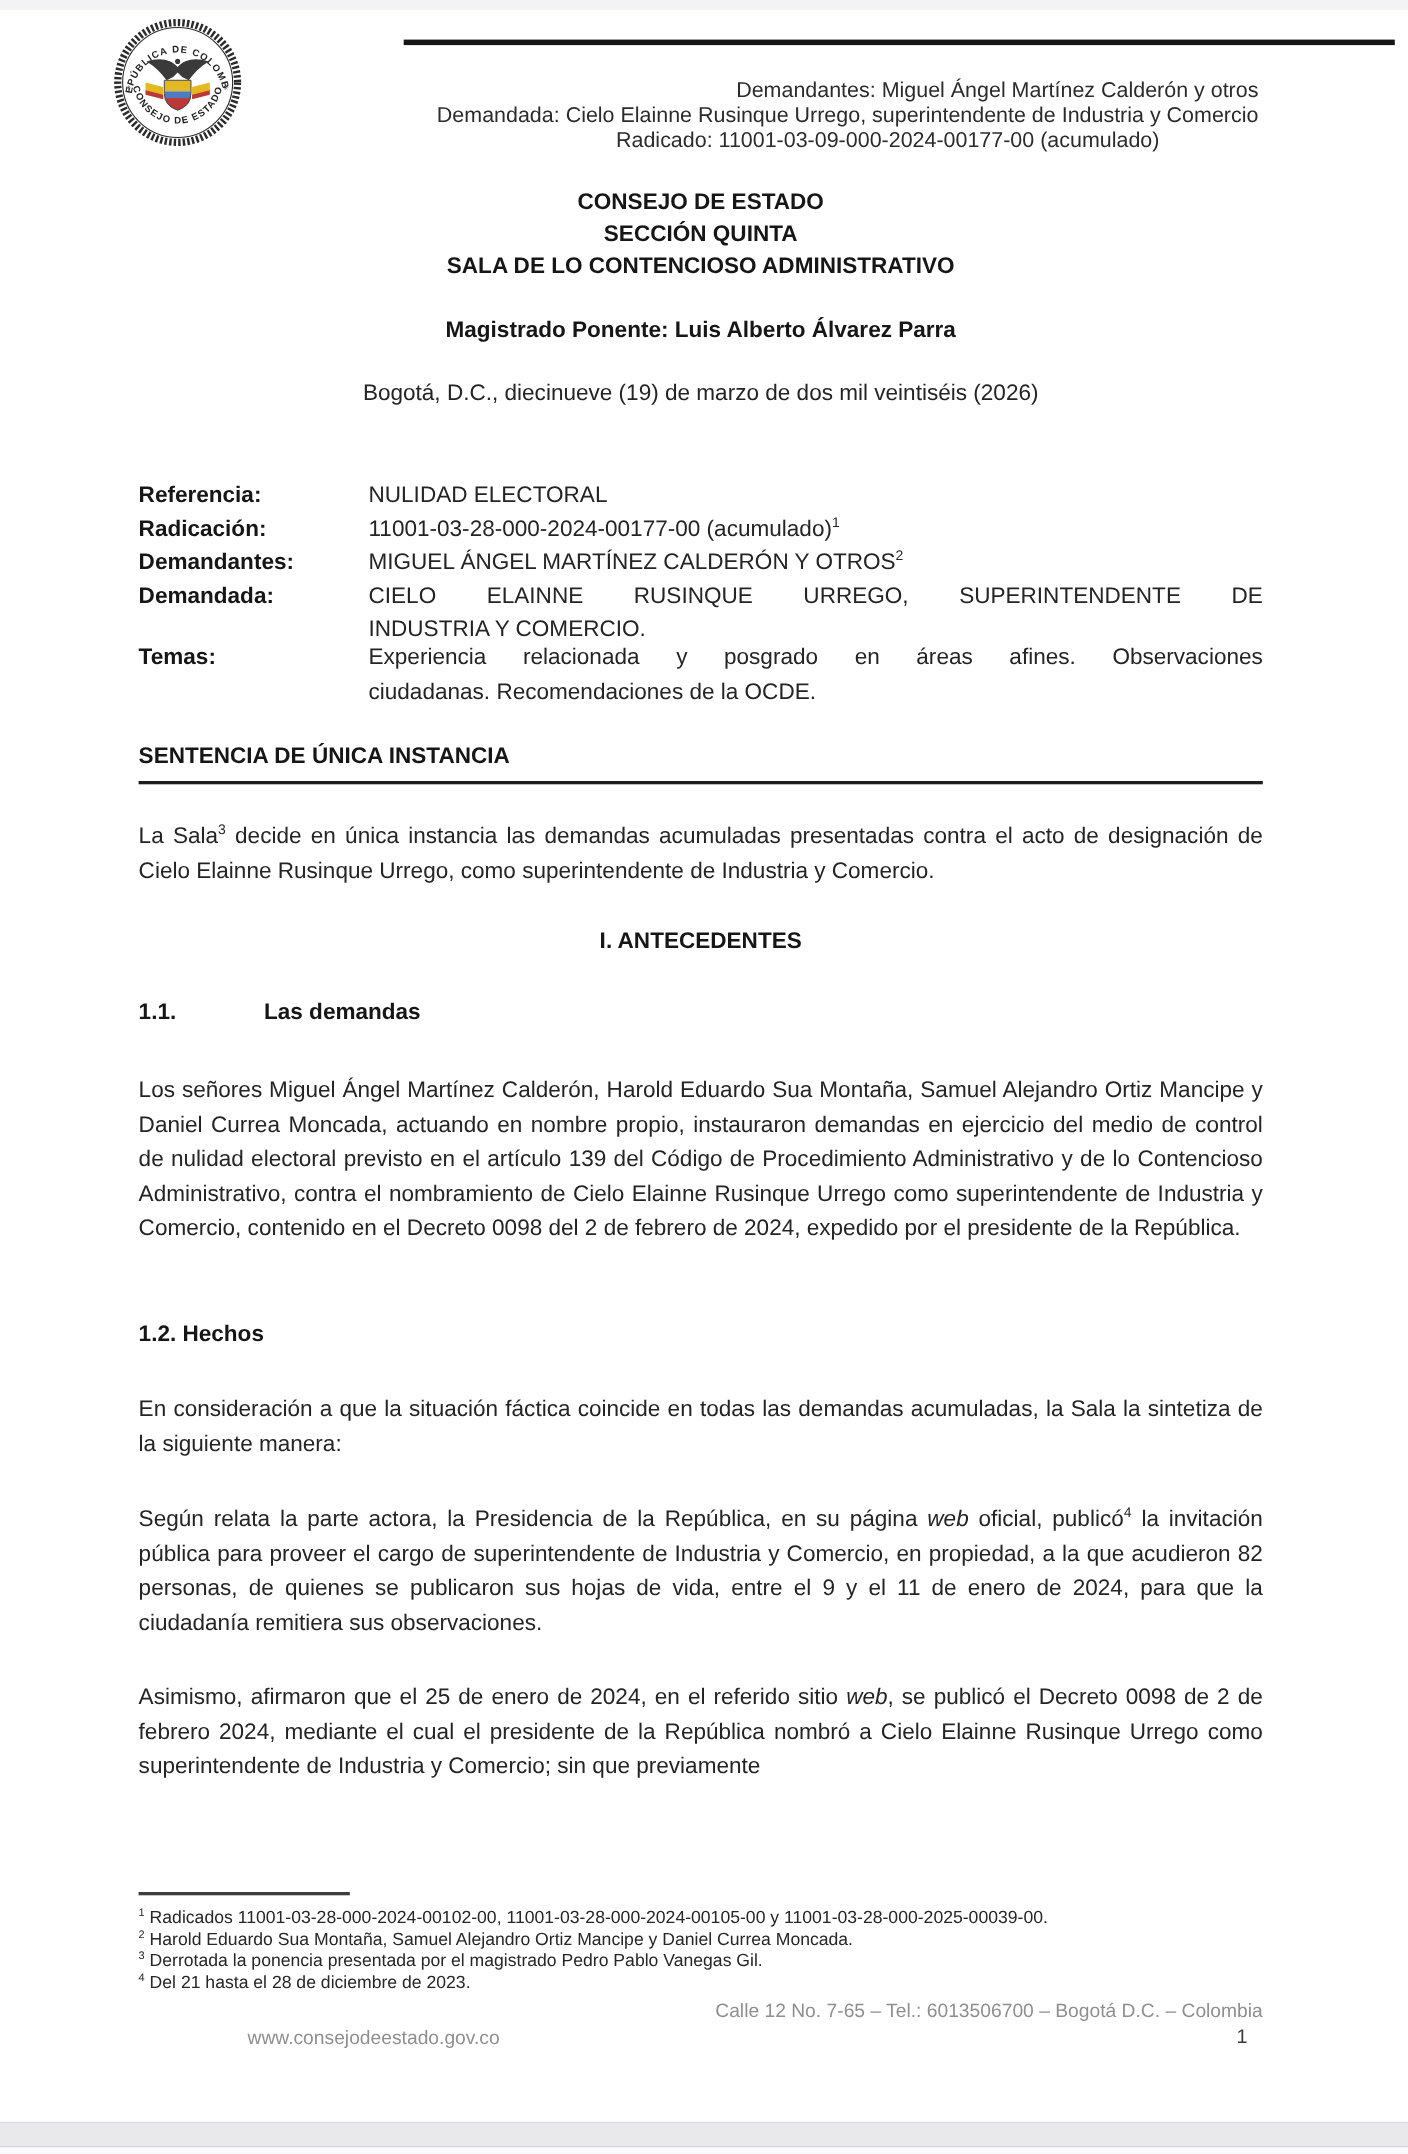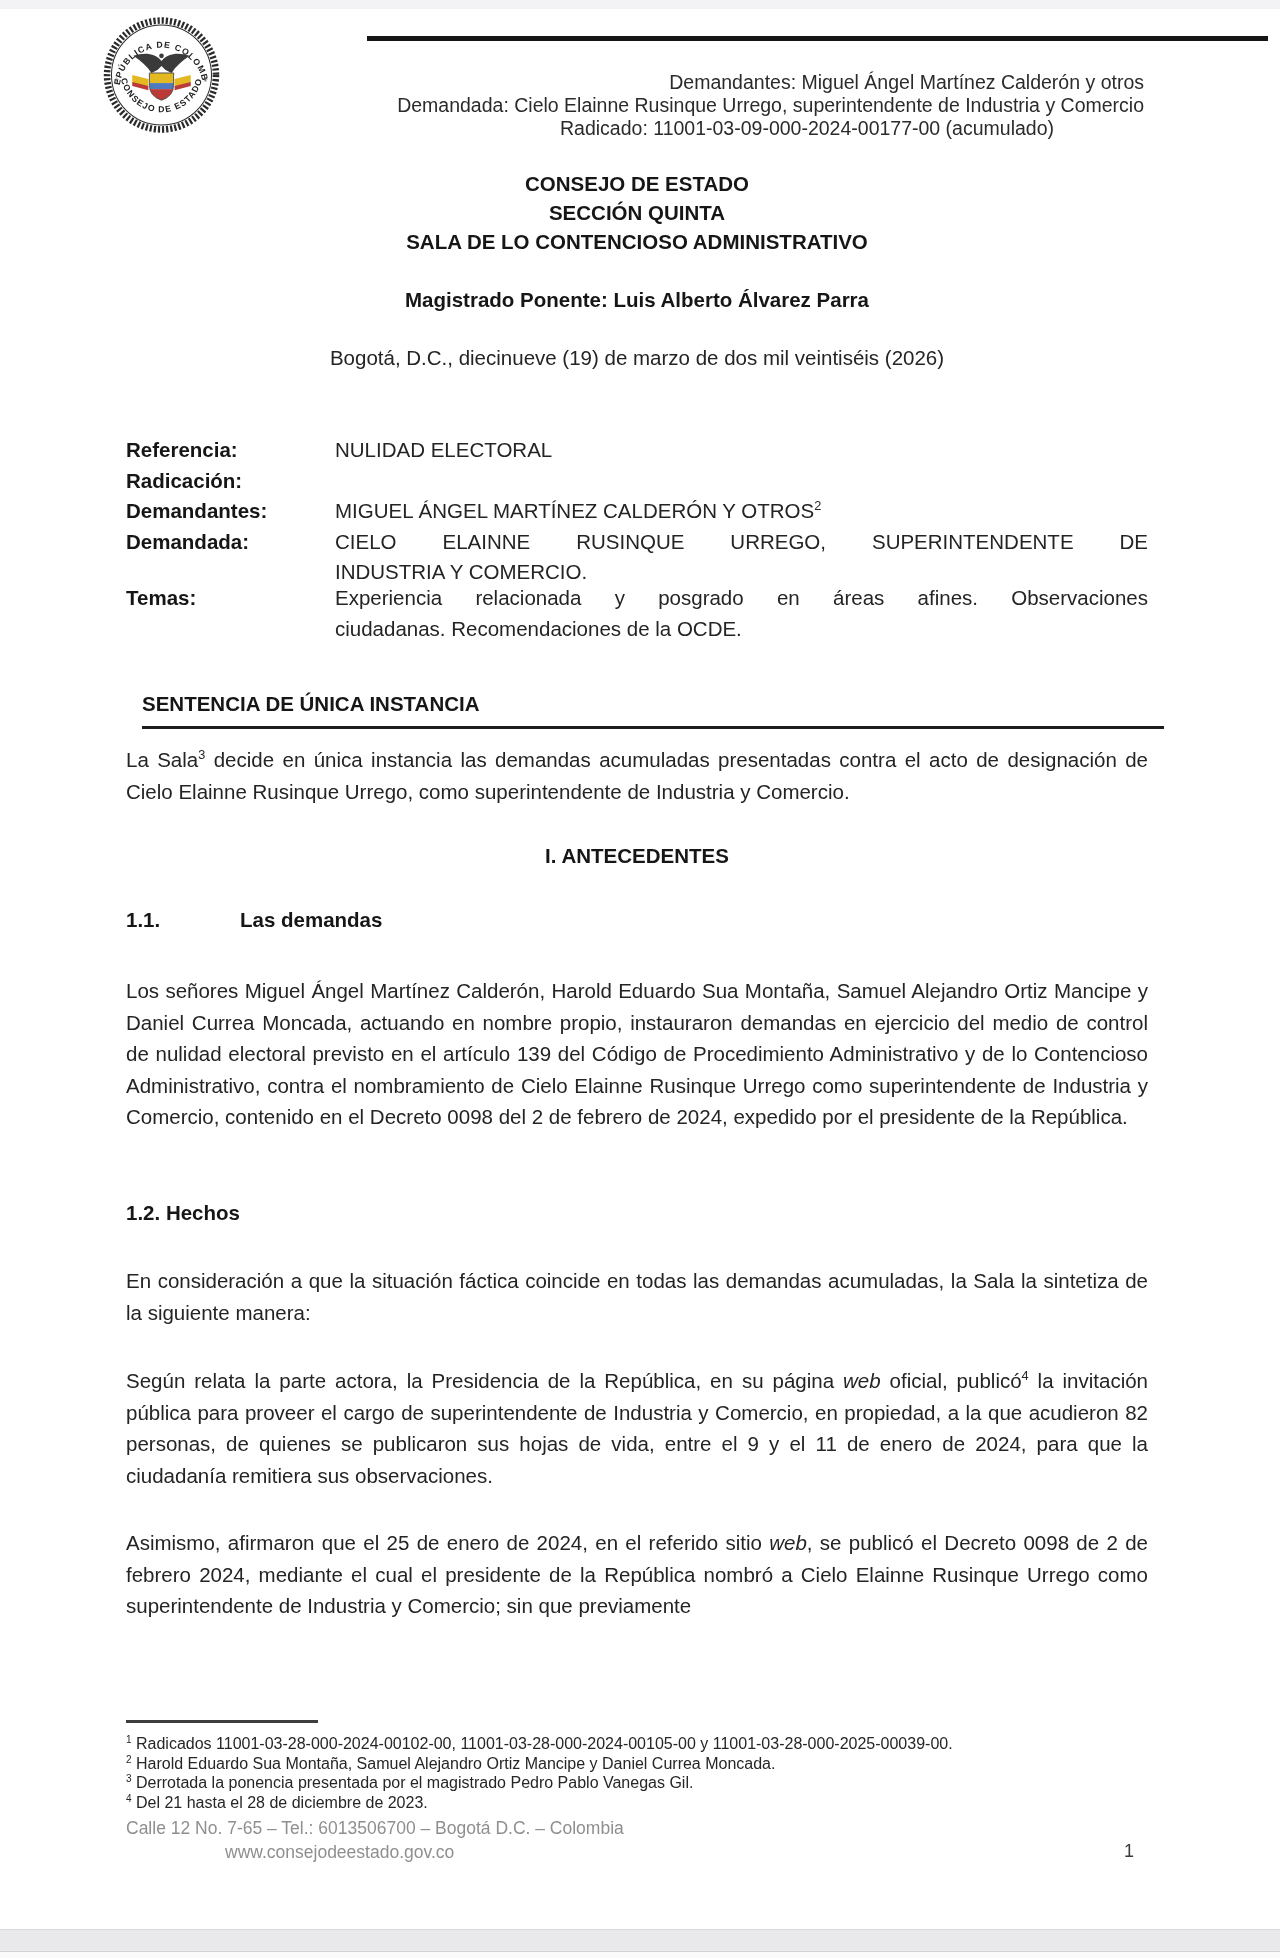--- a/index.html
+++ b/index.html
@@ -30,21 +30,21 @@
 
   .ref-table { position:absolute; left:126px; top:401px; width:1022px; font-size:20.5px; line-height:30.5px;margin-top:34px; }
   .ref-row { display:flex; }
   .ref-label { width:209px; flex:none; font-weight:bold; color:#161616; }
   .ref-value { flex:1; color:#242424; }
   .jlast { text-align:justify; text-align-last:justify; display:block; }
 
   .temas-table { position:absolute; left:126px; top:583px; width:1022px; font-size:20.5px; line-height:30.5px; }
 
   .sentencia { position:absolute; left:126px; top:676px; width:1022px; font-weight:bold; font-size:20.5px;
-    color:#161616; border-bottom:3px solid #1d1d1d; padding-bottom:10px; margin:16px; }
+    color:#161616; border-bottom:3px solid #1d1d1d; padding-bottom:10px; margin:0; }
 
   .para { position:absolute; left:126px; width:1022px; font-size:20.5px; line-height:31.5px;
     text-align:justify; color:#242424; hyphens:none; margin:0; }
   .heading-center { position:absolute; left:126px; width:1022px; text-align:center;
     font-weight:bold; font-size:20.5px; color:#161616; margin:0; }
   .heading-left { position:absolute; left:126px; font-weight:bold; font-size:20.5px; color:#161616; margin:0; }
   .sec-num { display:inline-block; width:114px; }
 
   #p-sala { top:744px; }
   #antecedentes { top:844px; }
@@ -56,21 +56,21 @@
   #p-asimismo { top:1527px; }
 
   sup { font-size:0.62em; vertical-align:super; line-height:0; }
 
   .fn-rule { position:absolute; left:126px; top:1720px; width:192px; height:3px; background:#3d3d3d; }
   .footnotes { position:absolute; left:126px; top:1734px; width:1040px; font-size:16px;
     line-height:19.5px; color:#262626; }
   .footnotes .fn-line { display:block; }
   .footnotes sup { font-size:10px; }
 
-  .footer-address { position:absolute; left:126px; top:1818px; width:1022px; text-align:left;
+  .footer-address { position:absolute; left:126px; top:1818px; width:1022px; text-align:right;
     font-size:17.5px; color:#8f8f8f; }
   .footer-www { position:absolute; left:225px; top:1842px; font-size:17.5px; color:#8f8f8f; }
   .page-number { position:absolute; left:1124px; top:1841px; font-size:18px; color:#3a3a3a; }
 
   .bottom-band { position:absolute; left:0; right:0; top:1929px; height:22px;
     background:#e9e9eb; border-top:1px solid #dadadc; }
   .bottom-strip2 { position:absolute; left:0; right:0; top:1951px; height:7px;
     background:#fafafb; border-top:1px solid #d2d2d5; }
 </style>
 </head>
@@ -135,20 +135,21 @@
 
   <div class="date-line">Bogotá, D.C., diecinueve (19) de marzo de dos mil veintiséis (2026)</div>
 
   <div class="ref-table">
     <div class="ref-row">
       <div class="ref-label">Referencia:</div>
       <div class="ref-value">NULIDAD ELECTORAL</div>
     </div>
     <div class="ref-row">
       <div class="ref-label">Radicación:</div>
+      <div class="ref-value"><span>11001-03-28-000-2024-00177-00 (acumulado)</span><sup>1</sup></div>
     </div>
     <div class="ref-row">
       <div class="ref-label">Demandantes:</div>
       <div class="ref-value"><span>MIGUEL ÁNGEL MARTÍNEZ CALDERÓN Y OTROS</span><sup>2</sup></div>
     </div>
     <div class="ref-row">
       <div class="ref-label">Demandada:</div>
       <div class="ref-value">
         <span class="jlast">CIELO ELAINNE RUSINQUE URREGO, SUPERINTENDENTE DE</span>
         <span>INDUSTRIA Y COMERCIO.</span>

